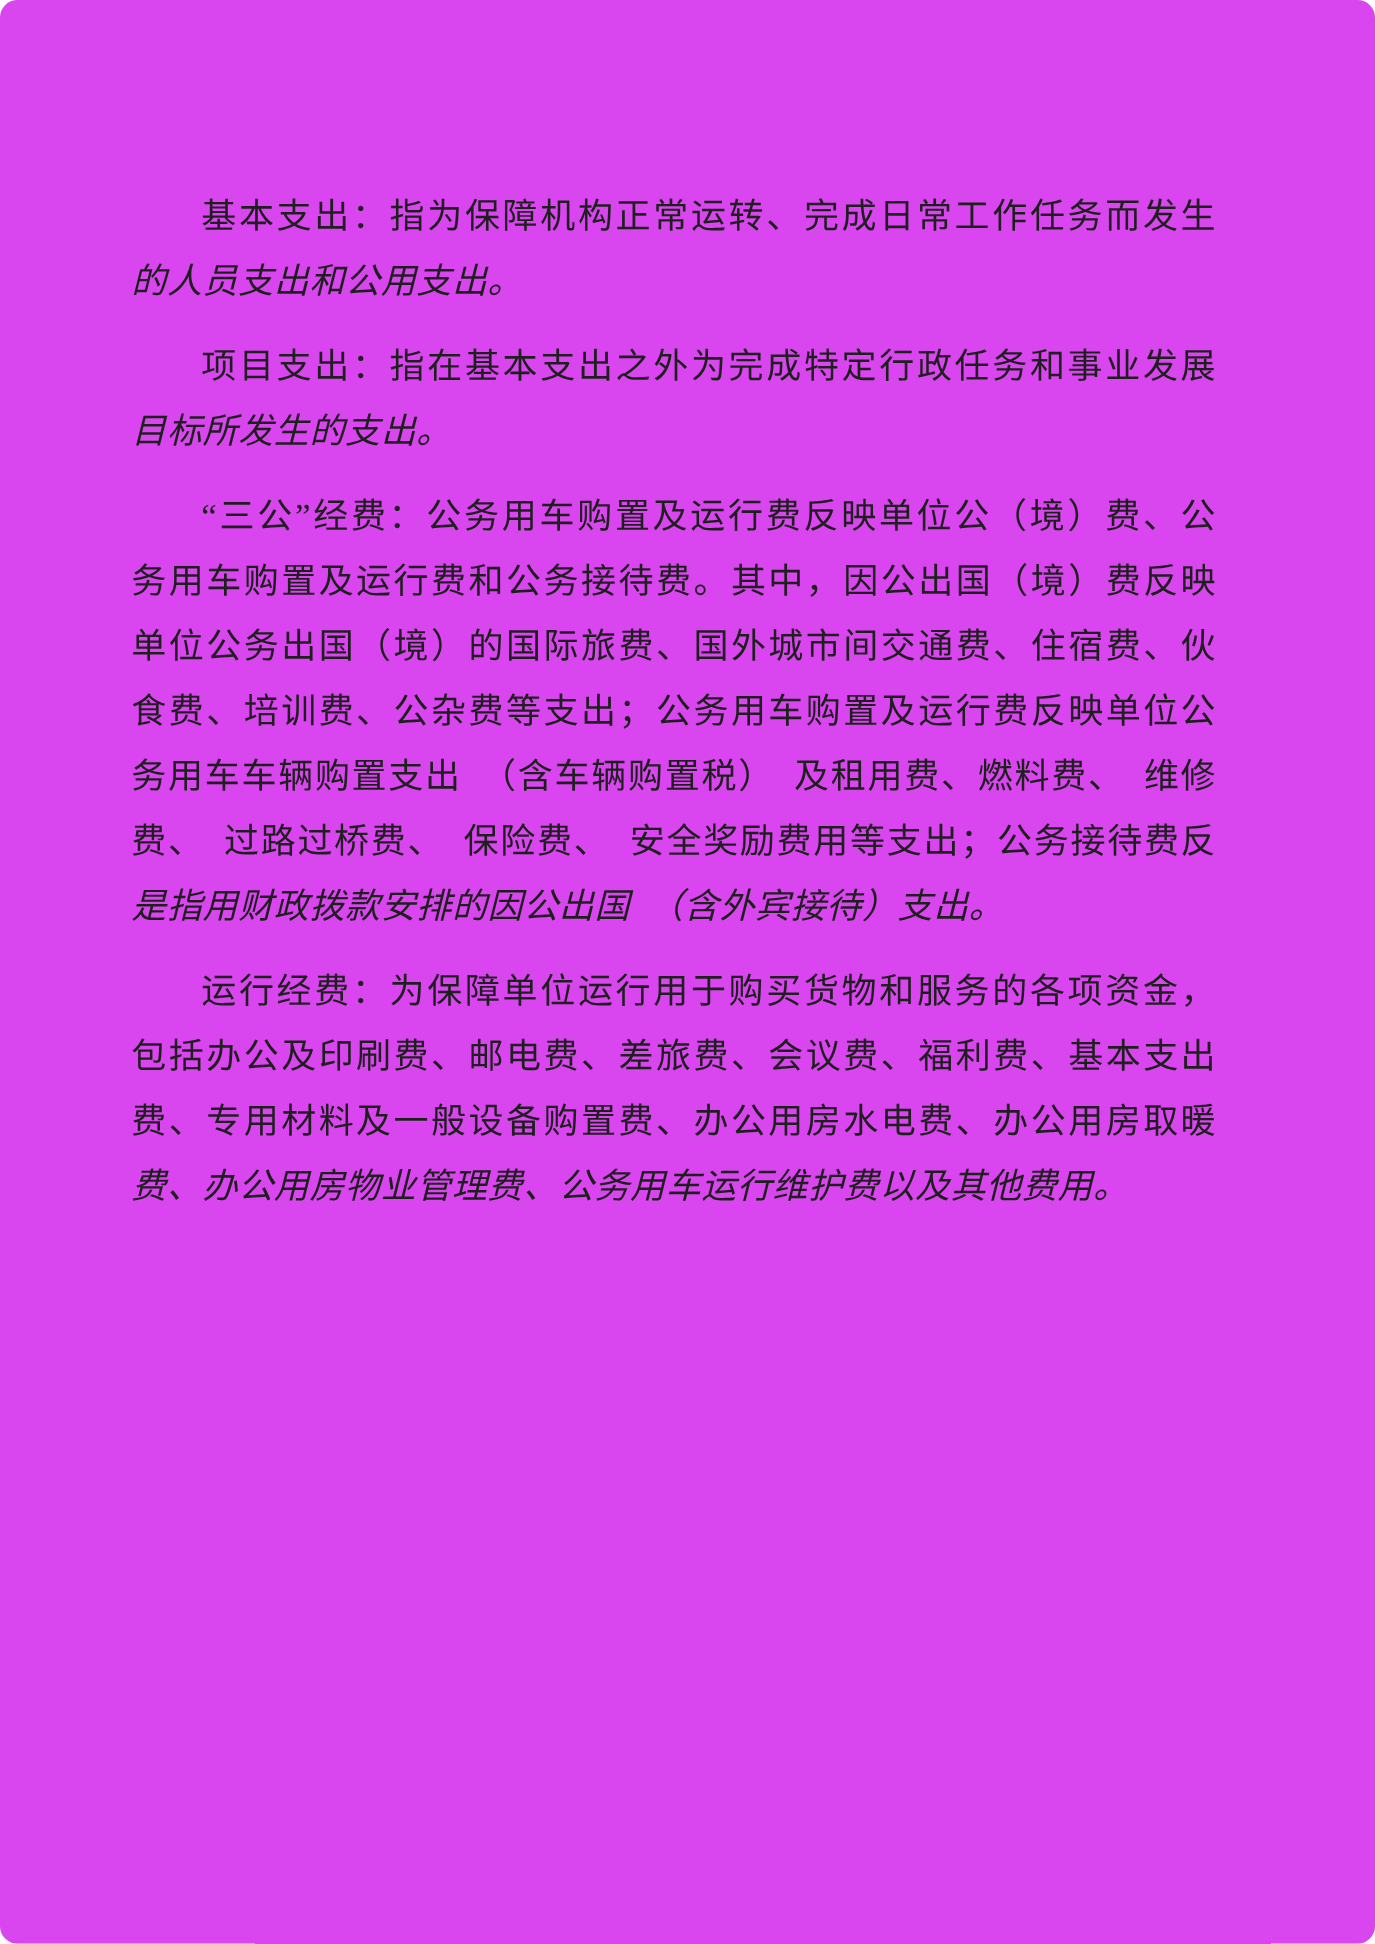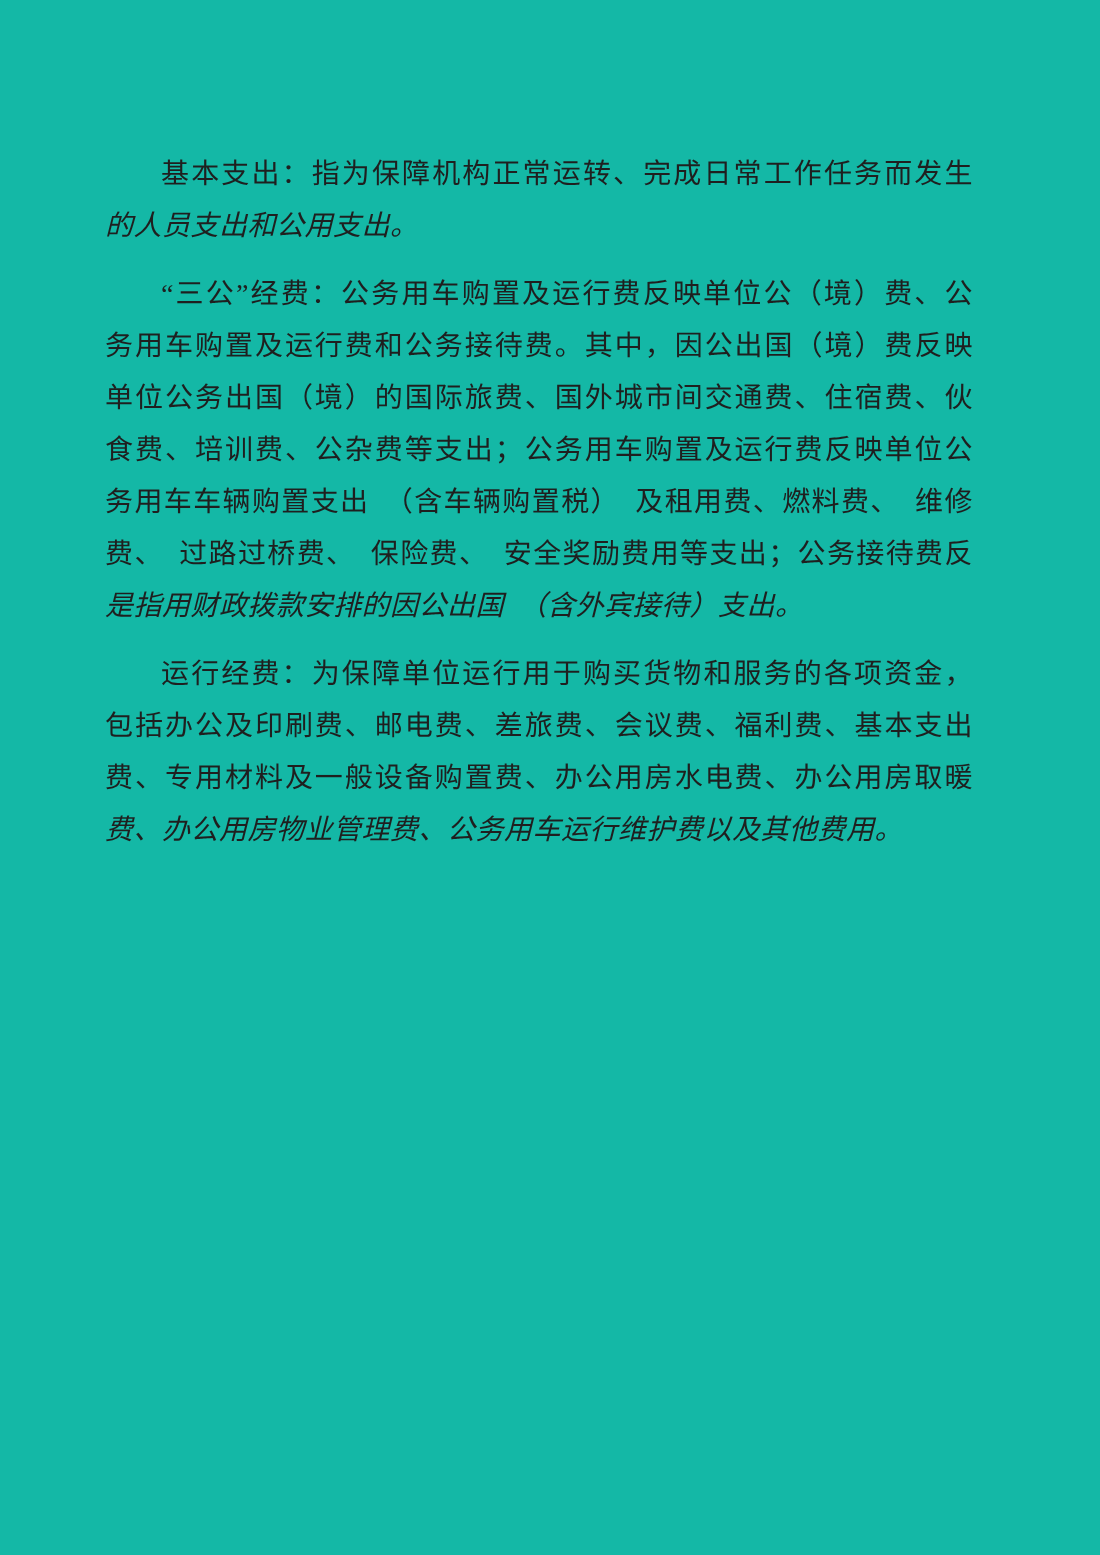--- a/index.html
+++ b/index.html
@@ -5,27 +5,28 @@
   html, body {
     margin: 0;
     padding: 0;
     background: #ffffff;
   }
   .page {
     position: relative;
     width: 1100px;
     height: 1555px;
     margin: 0;
-    background: #14b8a6;
+    background: #d946ef;
     box-sizing: border-box;
     padding: 148px 127px 0 105px;
     font-family: "Liberation Serif", "DejaVu Serif", serif;
     font-size: 28px;
     color: #1f1f1f;
     overflow: hidden;
+    border-radius: 14px;
   }
   .para {
     margin: 0;
     padding: 0;
   }
   .para + .para {
     margin-top: 16px;
   }
   .line {
     height: 52px;
@@ -48,20 +49,24 @@
 </head>
 <body>
 
 <div class="page">
 
   <div class="para">
     <div class="line first">基本支出：指为保障机构正常运转、完成日常工作任务而发生</div>
     <div class="line plast">的人员支出和公用支出。</div>
   </div>
 
+  <div class="para">
+    <div class="line first">项目支出：指在基本支出之外为完成特定行政任务和事业发展</div>
+    <div class="line plast">目标所发生的支出。</div>
+  </div>
 
   <div class="para">
     <div class="line first">“三公”经费：公务用车购置及运行费反映单位公（境）费、公</div>
     <div class="line">务用车购置及运行费和公务接待费。其中，因公出国（境）费反映</div>
     <div class="line">单位公务出国（境）的国际旅费、国外城市间交通费、住宿费、伙</div>
     <div class="line">食费、培训费、公杂费等支出；公务用车购置及运行费反映单位公</div>
     <div class="line">务用车车辆购置支出 （含车辆购置税） 及租用费、燃料费、 维修</div>
     <div class="line">费、 过路过桥费、 保险费、 安全奖励费用等支出；公务接待费反</div>
     <div class="line plast">是指用财政拨款安排的因公出国 （含外宾接待）支出。</div>
   </div>

